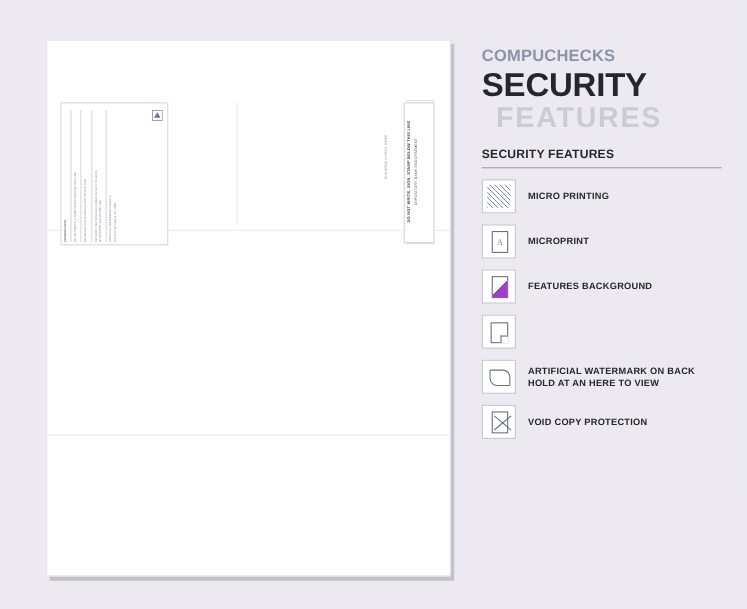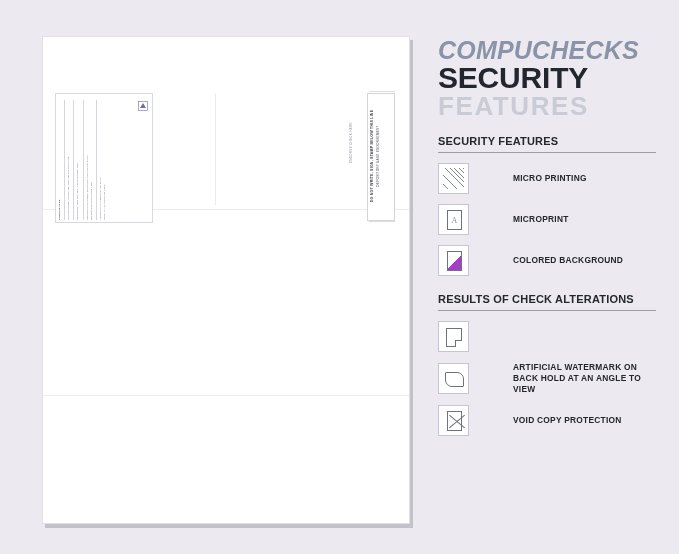--- a/index.html
+++ b/index.html
@@ -179,42 +179,42 @@
   }
 
   
   .panel {
     position: absolute;
     left: 438px;
     top: 38px;
     width: 218px;
   }
   .brand-1 {
-    font-size: 25px;
+    font-size: 15px;
     font-weight: bold;
     letter-spacing: 0.2px;
     color: #8b93a8;
     line-height: 25px;
-    font-style: italic;
   }
   .brand-2 {
     font-size: 30px;
     font-weight: bold;
     letter-spacing: -0.2px;
     color: #23262e;
     line-height: 33px;
     margin-top: -2px;
   }
   .brand-3 {
     font-size: 26px;
     font-weight: bold;
     letter-spacing: 1.6px;
     color: #c9ccd6;
     line-height: 29px;
     margin-top: -2px;
+    margin-left: 13px;
   }
   .intro {
     margin-top: 9px;
     font-size: 9.4px;
     color: #2b2e36;
     line-height: 13.5px;
   }
   .intro b { font-weight: bold; }
 
   .sect-title {
@@ -227,21 +227,20 @@
     border-bottom: 1px solid #9aa0ae;
   }
   .sect-title.alt {
     margin-top: 17px;
   }
 
   .feat {
     display: flex;
     align-items: center;
     margin-top: 10px;
-    gap: 33px;
   }
   .feat .ico {
     width: 31px;
     height: 31px;
     border: 1px solid #c3c6d0;
     background: #fff;
     box-sizing: border-box;
     flex: 0 0 auto;
     position: relative;
     overflow: hidden;
@@ -409,36 +408,35 @@
             <span class="a">A</span>
           </div>
       </div>
       <div class="lbl">MICROPRINT</div>
     </div>
 
     <div class="feat">
       <div class="ico">
         <div class="colorbg"></div>
       </div>
-      <div class="lbl">COLORED BACKGROUND</div>
-    </div>
-
-    <div class="sect-title alt">RESULTS OF CHECK ALTERATIONS</div>
+      <div class="lbl">FEATURES BACKGROUND</div>
+    </div>
+
 
     <div class="feat">
       <div class="ico">
         <div class="curl"></div>
       </div>
     </div>
 
     <div class="feat">
       <div class="ico">
         <div class="wave"></div>
       </div>
-      <div class="lbl">ARTIFICIAL WATERMARK ON BACK HOLD AT AN ANGLE TO VIEW</div>
+      <div class="lbl">ARTIFICIAL WATERMARK ON BACK HOLD AT AN HERE TO VIEW</div>
     </div>
 
     <div class="feat">
       <div class="ico">
         <div class="voidicon">
           <div class="x1"></div>
           <div class="x2"></div>
         </div>
       </div>
       <div class="lbl">VOID COPY PROTECTION</div>

